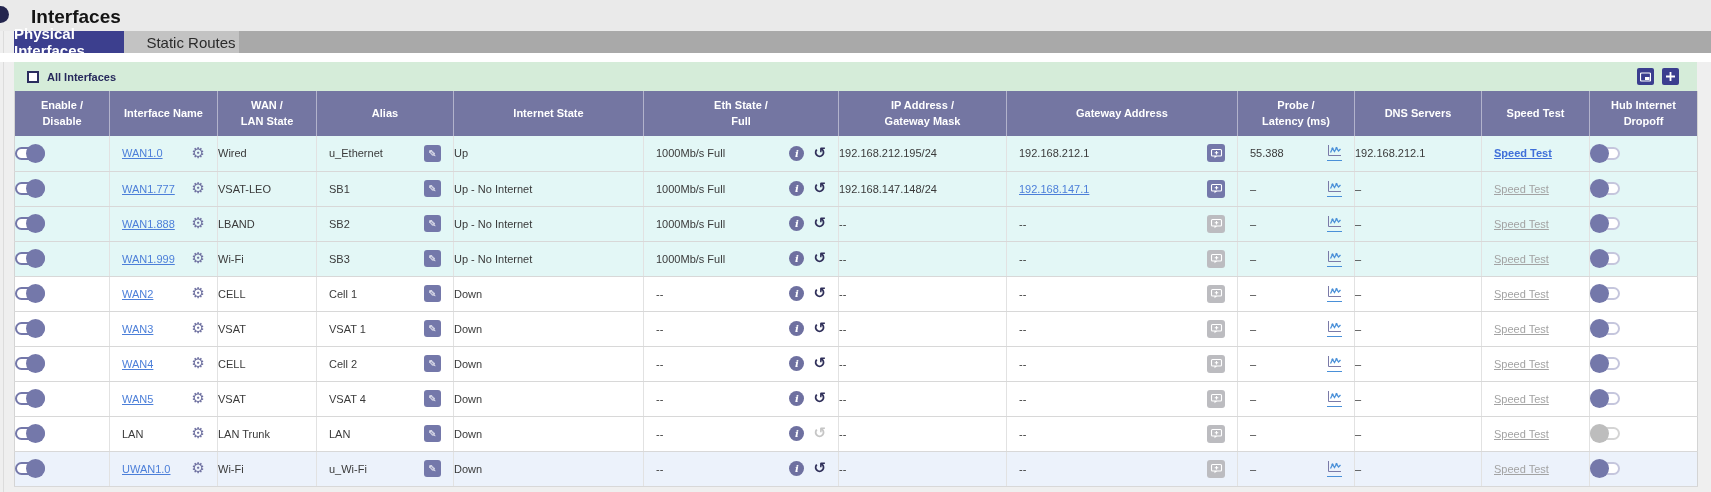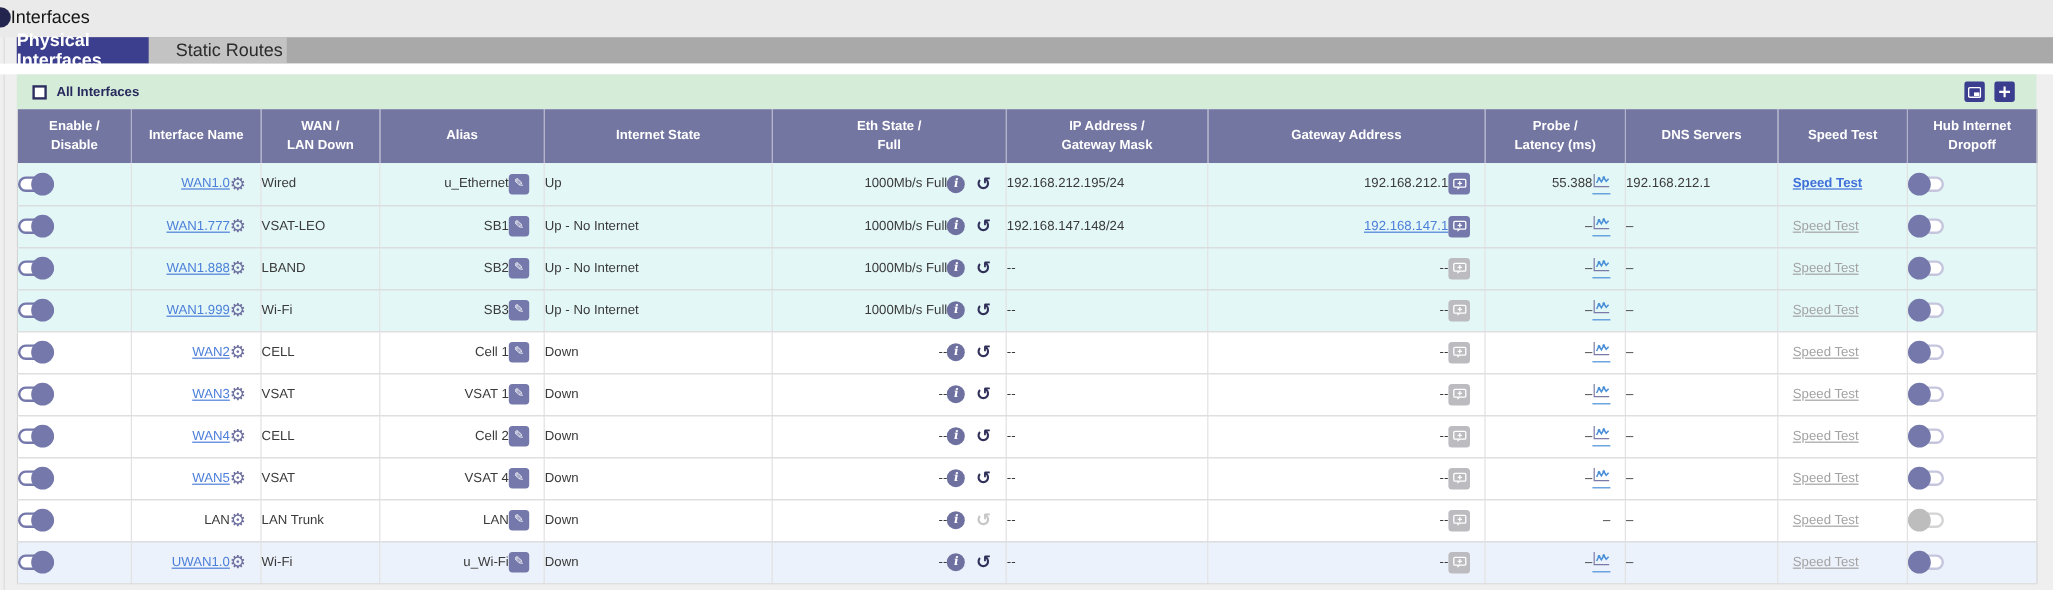--- a/index.html
+++ b/index.html
@@ -10,21 +10,21 @@
     position:relative;
     overflow:hidden;
     color:#3a3a3a;
   }
   
   .panel-edge { position:absolute; left:3px; top:0; bottom:0; width:1px; background:#dcdcdc; }
 
   
   .title-bar { position:absolute; left:0; top:0; right:0; height:31px; background:#eaeaea; }
   .section-bullet { position:absolute; left:-8px; top:6px; width:17px; height:17px; border-radius:50%; background:#23254e; }
-  .page-title { position:absolute; left:9px; top:6px; font-size:15px; font-weight:normal; color:#141414; }
+  .page-title { position:absolute; left:31px; top:6px; font-size:19px; font-weight:bold; color:#141414; }
 
   
   .tabstrip { position:absolute; left:14px; right:0; top:31px; height:22px; background:#a9a9a9; display:flex; }
   .tab { height:22px; display:flex; align-items:center; justify-content:center; font-size:15px; cursor:pointer; }
   .tab.active { background:#3c3f8e; color:#fff; width:110px; font-weight:bold; }
   .tab.inactive { background:#c3c3c3; color:#2b2b2b; width:115px;padding-left:19px; }
 
   .gap-band { position:absolute; left:0; right:0; top:53px; height:9px; background:#ffffff; }
 
   
@@ -41,21 +41,21 @@
              text-align:center; vertical-align:middle; white-space:pre-line; line-height:1.45;
              border-right:1px solid rgba(255,255,255,.45); }
   thead th:last-child { border-right:none; }
   tbody td { height:35px; font-size:11px; border-right:1px solid #e2e2e2; border-bottom:1px solid #d8d8d8; vertical-align:middle; }
   tbody td:last-child { border-right:none; }
   tr.bg-cyan td { background:#e3f7f6; }
   tr.bg-white td { background:#ffffff; }
   tr.bg-lavender td { background:#ecf2fb; }
   .td-c { }
   .cell { display:flex; align-items:center; padding:0 12px; }
-  .between { justify-content:flex-end; }
+  .between { justify-content:space-between; }
   .icons { display:flex; align-items:center; gap:9px; }
 
   a.lnk { color:#4c7fd9; text-decoration:underline; cursor:pointer; }
   .plain { color:#3a3a3a; }
   a.st-on { color:#3f6fd9; text-decoration:underline; font-weight:bold; cursor:pointer; }
   a.st-off { color:#a3a3a3; text-decoration:underline; cursor:pointer; }
 
   
   .gear { color:#6e70a0; font-size:15px; line-height:1; cursor:pointer; font-family:"DejaVu Sans", sans-serif; }
   .edit-btn { width:17px; height:17px; background:#7478aa; border-radius:3px; color:#fff; font-size:10px;
@@ -130,21 +130,21 @@
       <col style="width:127px">
       <col style="width:108px">
       <col style="width:108px">
   </colgroup>
   <thead>
       <tr id="hdr-row">
         <th>Enable /
 Disable</th>
         <th>Interface Name</th>
         <th>WAN /
-LAN Down</th>
+LAN State</th>
         <th>Alias</th>
         <th>Internet State</th>
         <th>Eth State /
 Full</th>
         <th>IP Address /
 Gateway Mask</th>
         <th>Gateway Address</th>
         <th>Probe /
 Latency (ms)</th>
         <th>DNS Servers</th>

